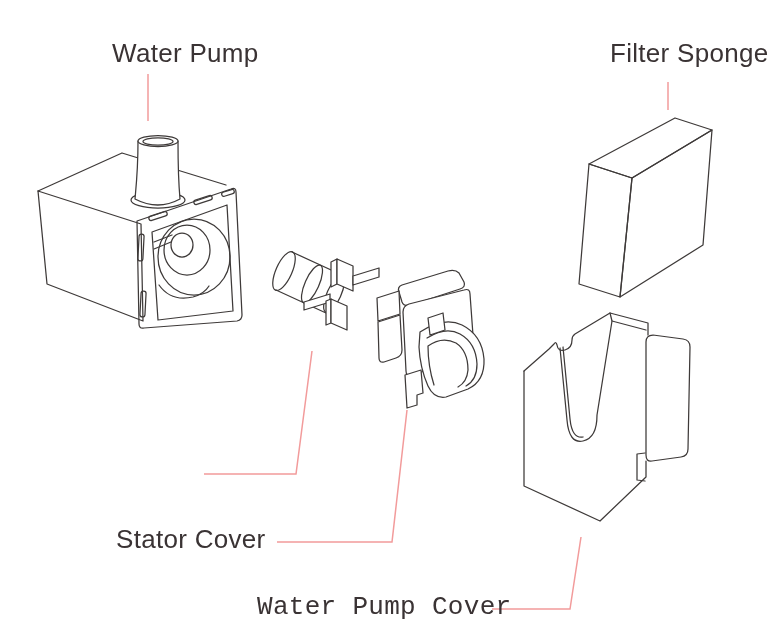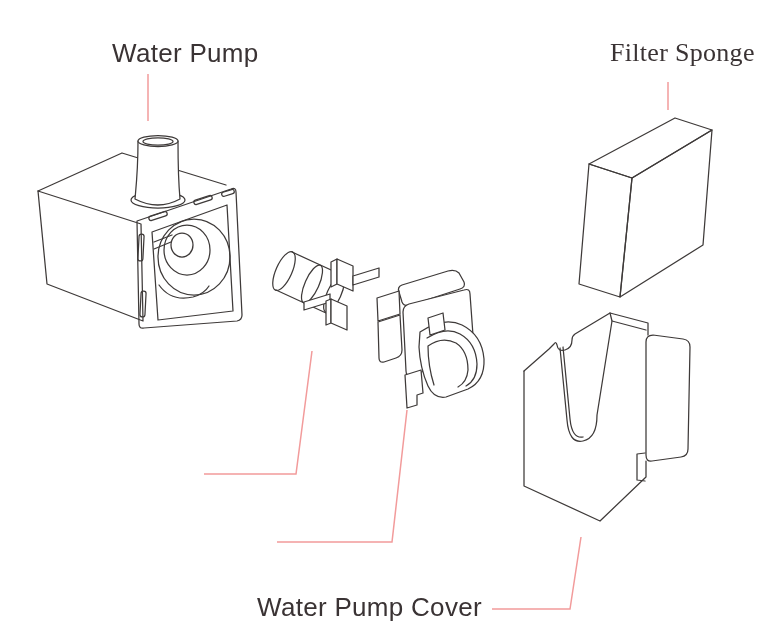--- a/index.html
+++ b/index.html
@@ -24,24 +24,24 @@
   .label{
     position:absolute;
     font-weight:300;
     font-size:26px;
     line-height:30px;
     letter-spacing:.3px;
     color:var(--label-text);
     white-space:nowrap;
   }
   #lbl-wp{left:112px;top:8px;}
-  #lbl-fs{left:610px;top:8px;font-family:Liberation Serif, serif;}
+  #lbl-fs{left:610px;top:8px;}
   #lbl-st{left:121px;top:427px;}
   #lbl-sc{left:116px;top:494px;}
-  #lbl-wpc{left:257px;top:562px;}
+  #lbl-wpc{left:257px;top:562px;font-family:Liberation Mono, monospace;}
 </style>
 </head>
 <body>
 
 <div class="canvas">
 
   <svg width="778" height="621" viewBox="0 0 778 621">
 
     <g>
       <path class="leader" d="M148,44 L148,91"></path>
@@ -135,15 +135,16 @@
       <path class="art" d="M563,317 L570,389 Q572,409 583,407"></path>
 
       <path class="art" d="M612,291 L646,300"></path>
 
       <path class="art" d="M645,423 L637,424 L637,450 L645,451"></path>
     </g>
   </svg>
 
   <div class="label" id="lbl-wp">Water Pump</div>
   <div class="label" id="lbl-fs">Filter Sponge</div>
+  <div class="label" id="lbl-sc">Stator Cover</div>
   <div class="label" id="lbl-wpc">Water Pump Cover</div>
 
 </div>
 
 </body></html>

